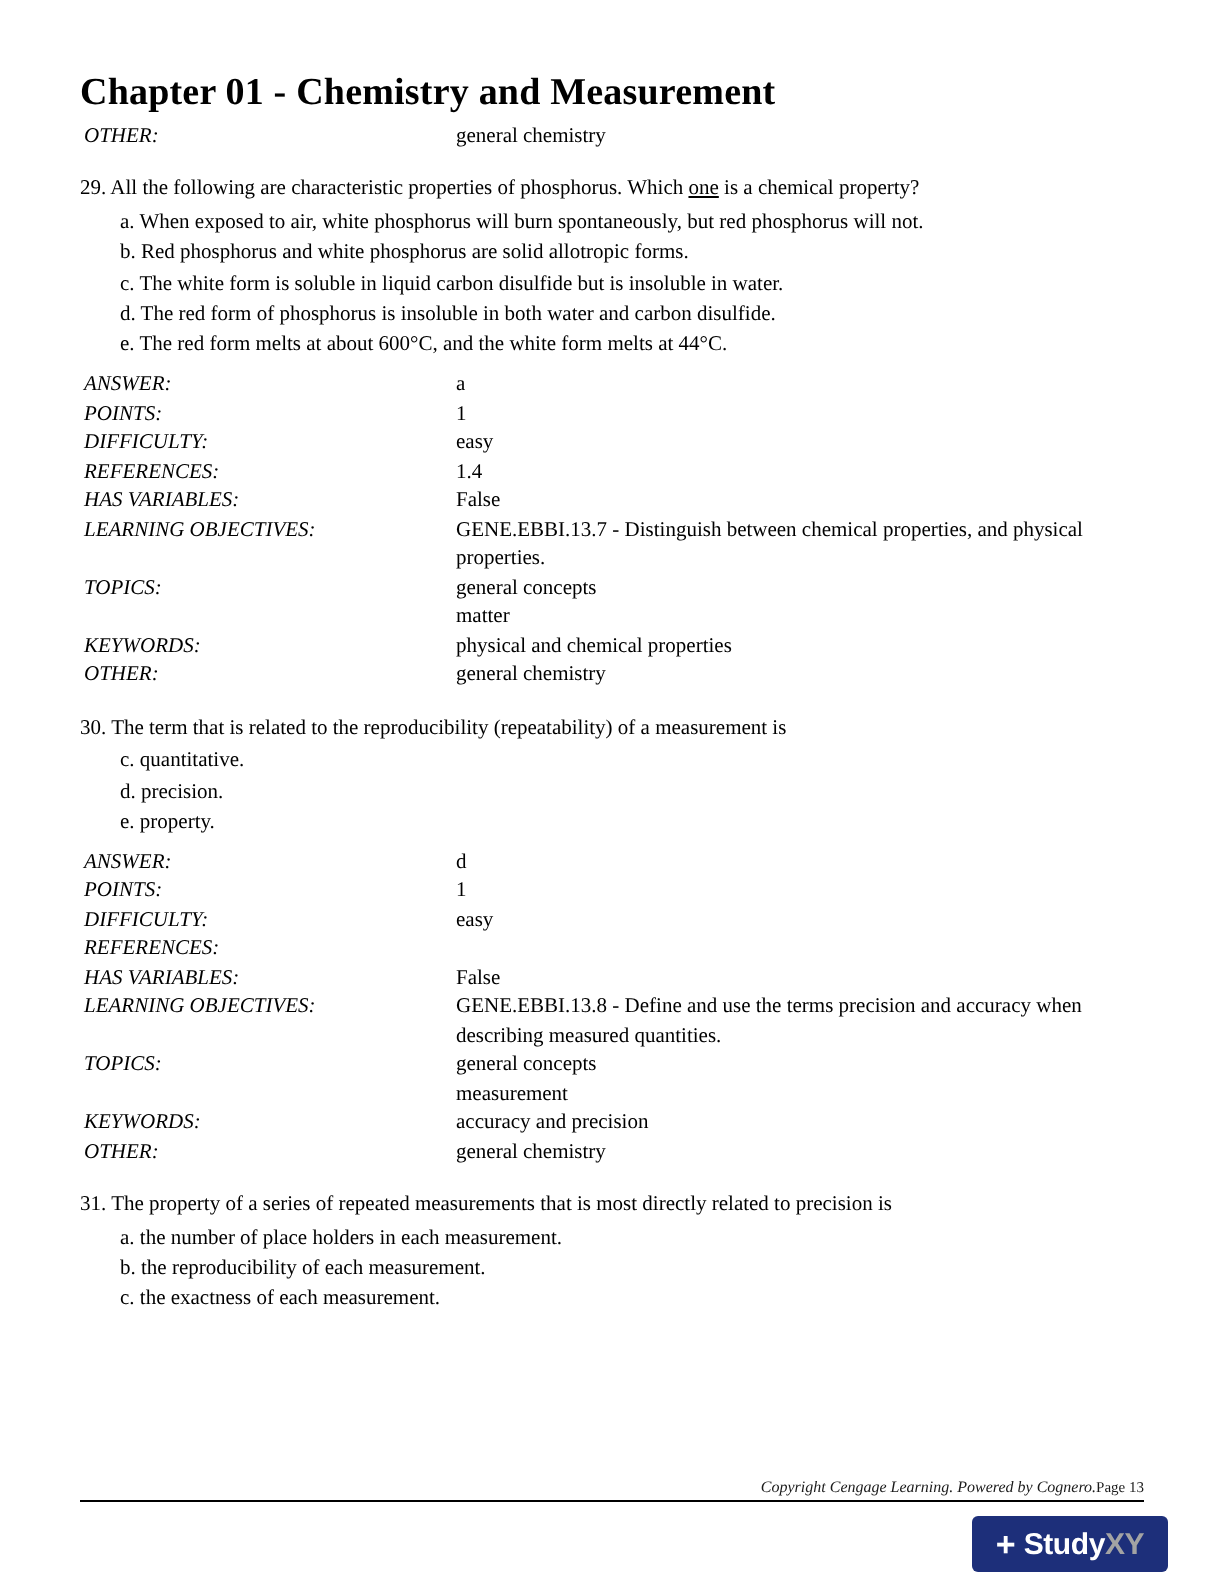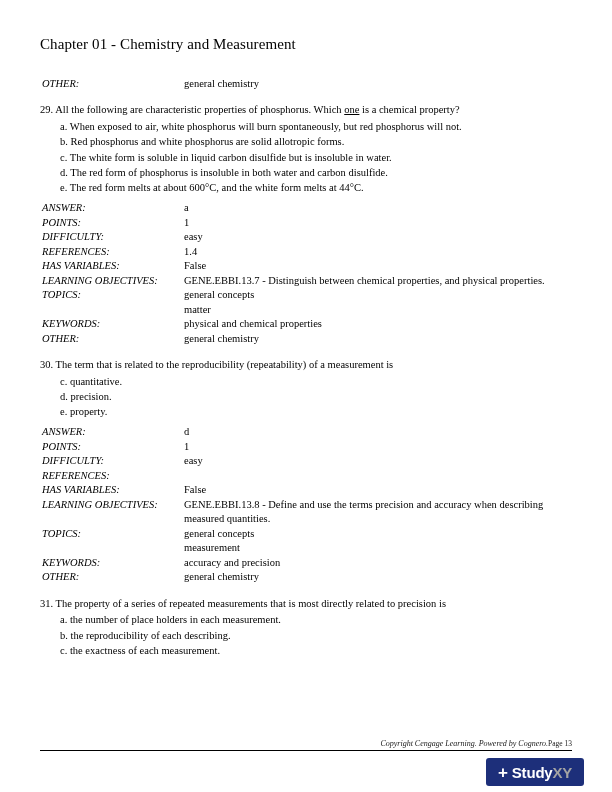--- a/index.html
+++ b/index.html
@@ -16,30 +16,31 @@
     overflow: hidden;
   }
   .page {
     position: relative;
     width: 612px;
     height: 792px;
     box-sizing: border-box;
     padding: 36px 44px 0 40px;
   }
   .doc-title {
-    font-size: 15px;
-    margin: 0 0 24px 0;
-    font-weight: normal;
+    font-size: 19px;
+    margin: 0 0 4px 0;
+    font-weight: bold;
     letter-spacing: 0.1px;
   }
   .meta-row {
     display: flex;
     font-size: 10.5px;
     line-height: 1.38;
     margin: 0;
+    gap: 44px;
   }
   .meta-label {
     font-style: italic;
     width: 140px;
     flex: 0 0 140px;
     padding-left: 2px;
   }
   .meta-value {
     flex: 1 1 auto;
     padding-left: 2px;
@@ -236,21 +237,21 @@
       </div>
     </div>
   </div>
 
   <div class="q-block">
     <p class="q-stem">
       <span>31.</span>
       <span>The property of a series of repeated measurements that is most directly related to precision is</span>
     </p>
     <p class="q-choice">a.  the number of place holders in each measurement.</p>
-    <p class="q-choice">b.  the reproducibility of each describing.</p>
+    <p class="q-choice">b.  the reproducibility of each measurement.</p>
     <p class="q-choice">c.  the exactness of each measurement.</p>
   </div>
 
   <div class="footer-rule"></div>
   <div class="footer">
     <span>Copyright Cengage Learning. Powered by Cognero.</span>
     <span class="page-num">Page 13</span>
   </div>
 
   <div class="brand">

